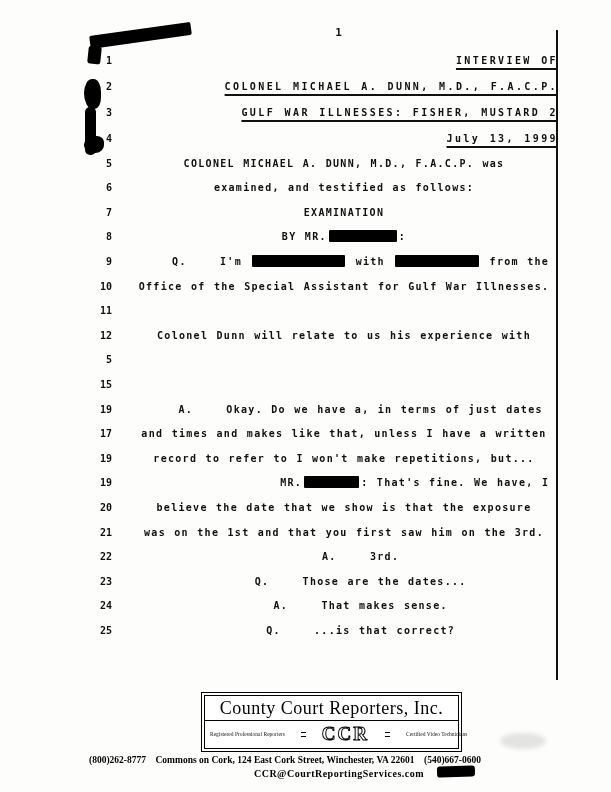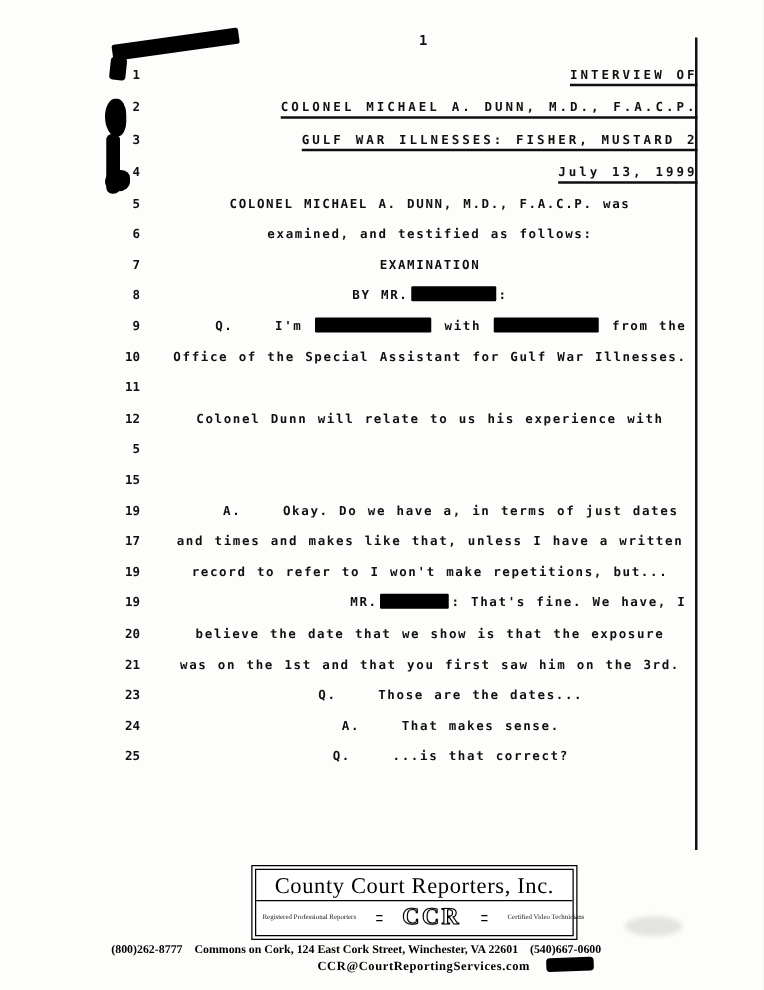--- a/index.html
+++ b/index.html
@@ -170,20 +170,24 @@
       </div>
       <div class="line body">
         <span class="num">20</span>
         <span class="text"><span>believe the date that we show is that the exposure</span></span>
       </div>
       <div class="line body">
         <span class="num">21</span>
         <span class="text"><span>was on the 1st and that you first saw him on the 3rd.</span></span>
       </div>
       <div class="line body">
+        <span class="num">22</span>
+        <span class="text"><span>    A.    3rd.</span></span>
+      </div>
+      <div class="line body">
         <span class="num">23</span>
         <span class="text"><span>    Q.    Those are the dates...</span></span>
       </div>
       <div class="line body">
         <span class="num">24</span>
         <span class="text"><span>    A.    That makes sense.</span></span>
       </div>
       <div class="line body">
         <span class="num">25</span>
         <span class="text"><span>    Q.    ...is that correct?</span></span>

